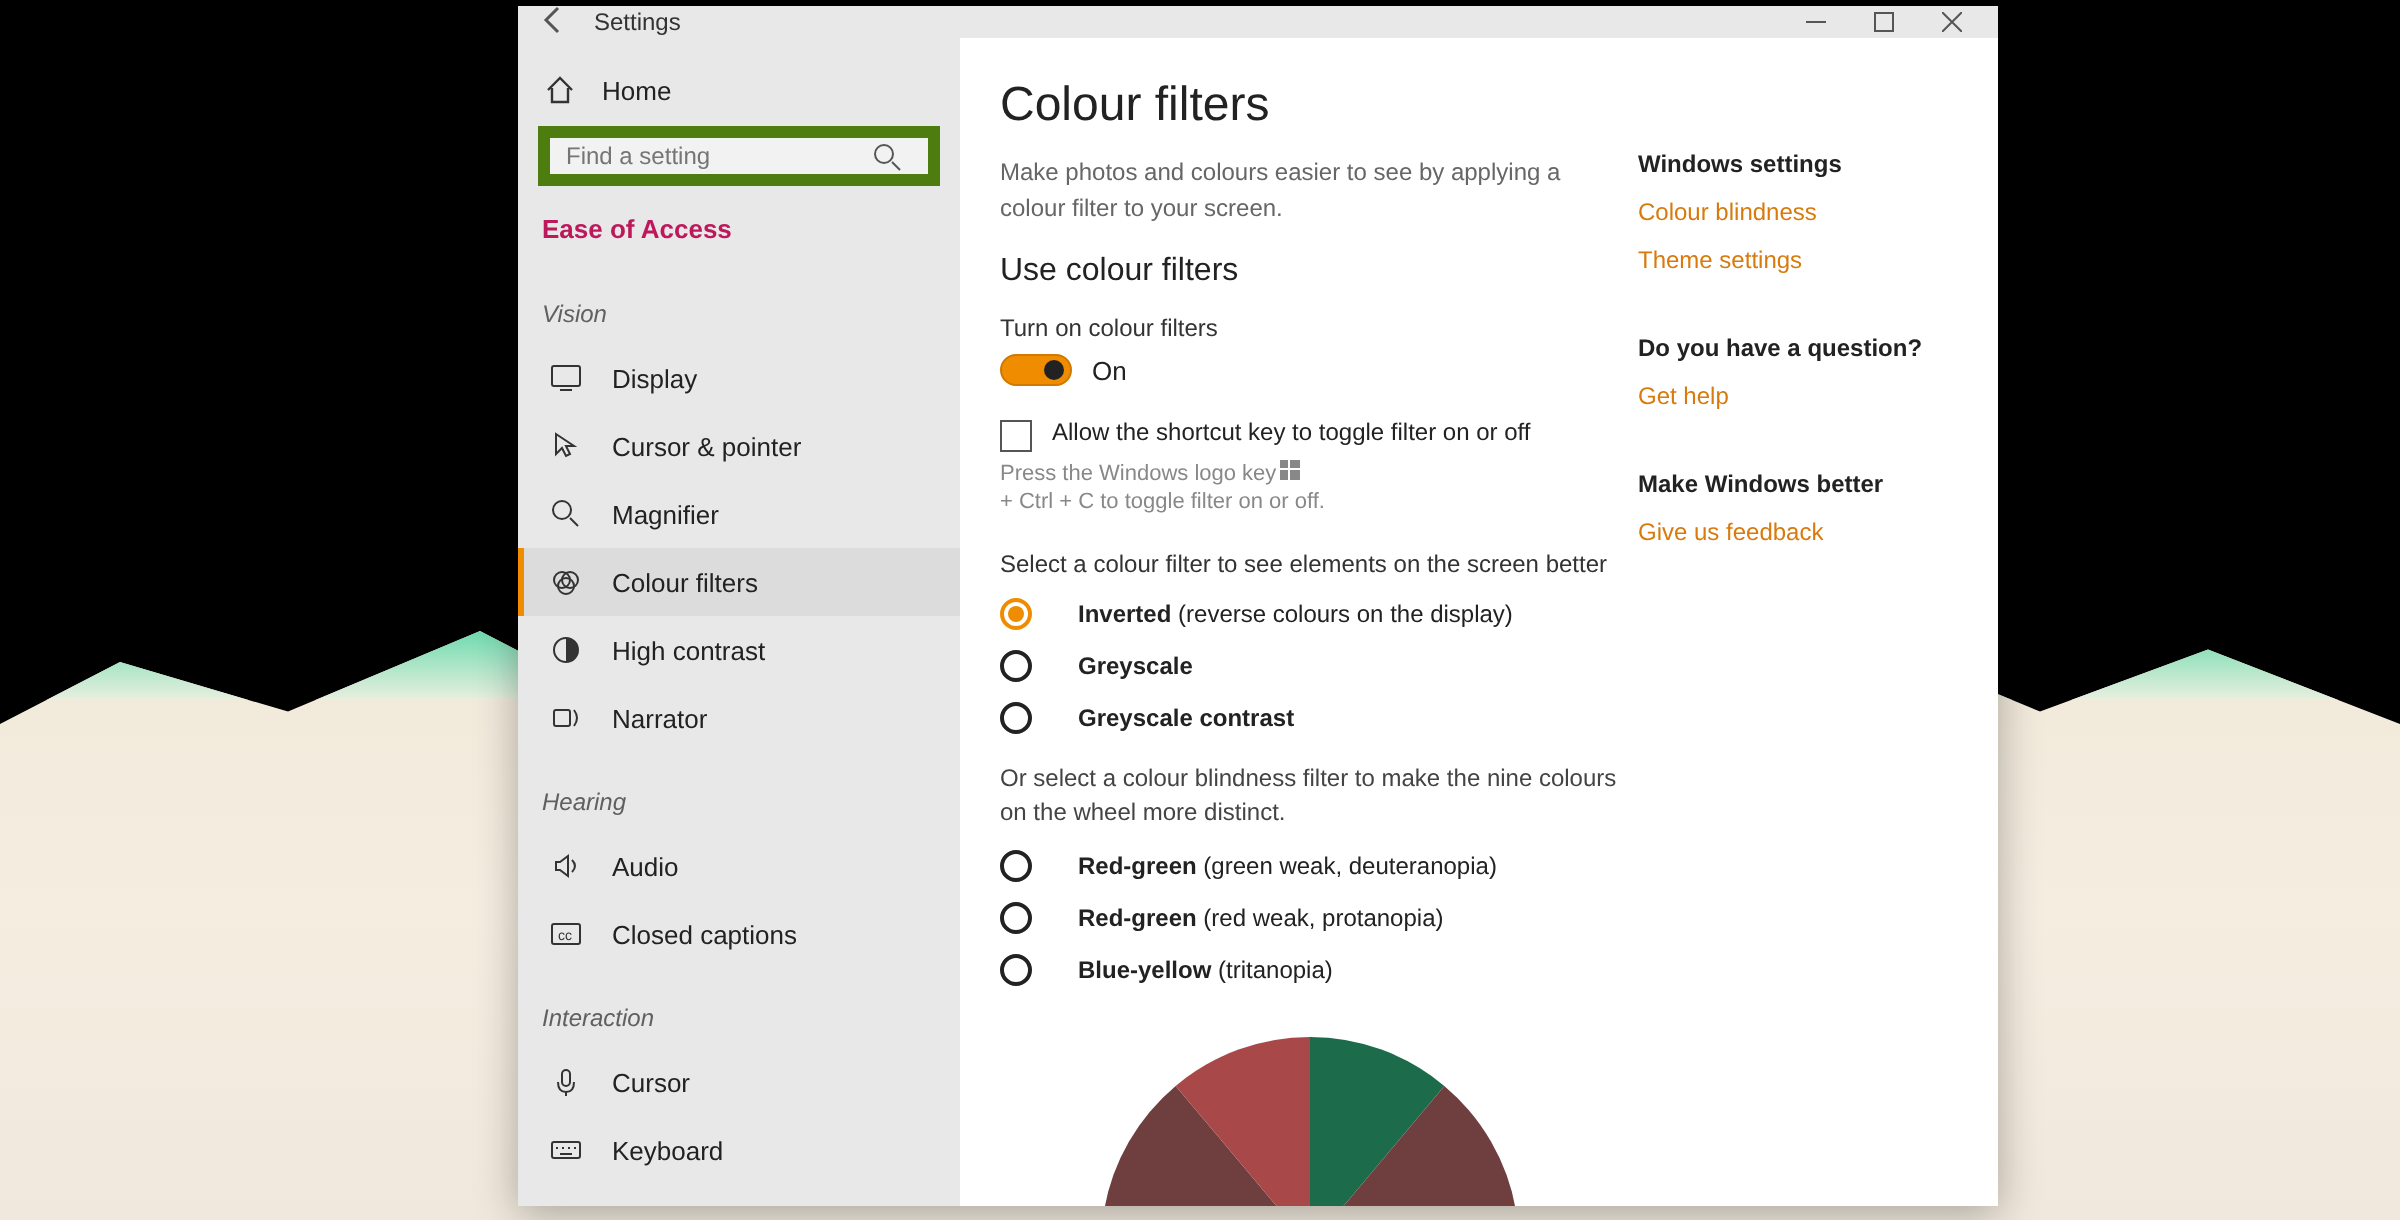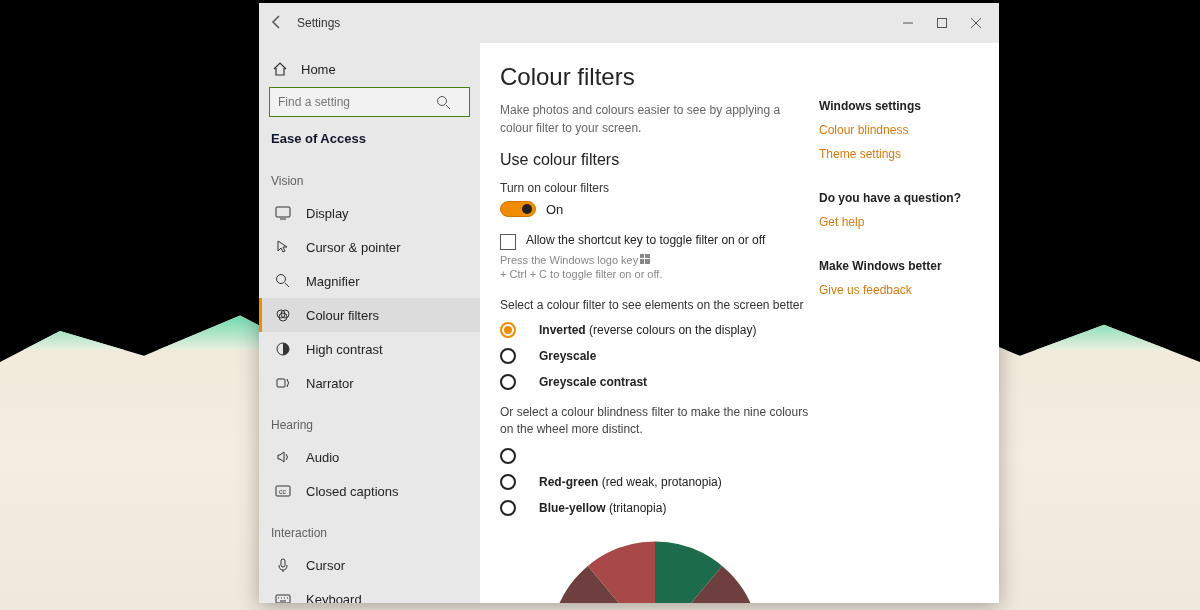--- a/index.html
+++ b/index.html
@@ -33,21 +33,21 @@
   .window {
     position: absolute;
     top: 3px; left: 259px;
     width: 740px; height: 600px;
     background: #fff;
     display: flex;
     flex-direction: column;
     box-shadow: 0 4px 20px rgba(0,0,0,0.3);
   }
   .titlebar {
-    height: 40px;
+    height: 16px;
     background: #e8e8e8;
     display: flex;
     align-items: center;
     padding: 0 6px 0 8px;
     font-size: 12px;
     color: #333;
   }
   .titlebar .back { width: 20px; text-align: center; color: #666; cursor: default; }
   .titlebar .title { margin-left: 10px; }
   .titlebar .spacer { flex: 1; }
@@ -59,31 +59,31 @@
     width: 221px;
     background: #e8e8e8;
     padding: 12px 0 0 0;
     overflow-y: auto;
   }
   .home-row { display: flex; align-items: center; padding: 6px 12px 10px 12px; font-size: 13px; color: #222; cursor: default; }
   .home-row .icon { width: 18px; margin-right: 12px; display: flex; align-items: center; justify-content: center; }
   .search-wrap { padding: 0 10px 10px 10px; }
   .search {
     width: 100%; height: 30px;
-    border: 1px solid #4d7c0f;
+    border: 6px solid #4d7c0f;
     background: #f2f2f2;
     font-size: 12px;
     padding: 0 19px 0 8px;
     color: #333;
     position: relative;
   }
   .search-container { position: relative; }
   .search-container .mag { position: absolute; right: 18px; top: 8px; color: #555; pointer-events: none; }
-  .section-title { font-size: 13px; font-weight: 600; padding: 4px 12px 10px 12px; color: #0f172a; }
-  .group-title { font-size: 12px; color: #606060; padding: 18px 12px 8px 12px; }
+  .section-title { font-size: 13px; font-weight: 600; padding: 4px 12px 10px 12px; color: #be185d; }
+  .group-title { font-size: 12px; color: #606060; padding: 18px 12px 8px 12px; font-style: italic; }
   .nav-item {
     display: flex; align-items: center;
     padding: 9px 12px;
     font-size: 13px;
     color: #222;
     cursor: default;
     border-left: 3px solid transparent;
   }
   .nav-item.active {
     background: #dcdcdc;
@@ -356,20 +356,21 @@
             <div class="radio-row">
               <div class="radio"></div>
               <span class="radio-label"><b>Greyscale contrast</b></span>
             </div>
           </div>
 
         <div class="subdesc">Or select a colour blindness filter to make the nine colours on the wheel more distinct.</div>
         <div id="radios2">
             <div class="radio-row">
               <div class="radio"></div>
+              <span class="radio-label"><b>Red-green</b> (green weak, deuteranopia)</span>
             </div>
             <div class="radio-row">
               <div class="radio"></div>
               <span class="radio-label"><b>Red-green</b> (red weak, protanopia)</span>
             </div>
             <div class="radio-row">
               <div class="radio"></div>
               <span class="radio-label"><b>Blue-yellow</b> (tritanopia)</span>
             </div>
           </div>

